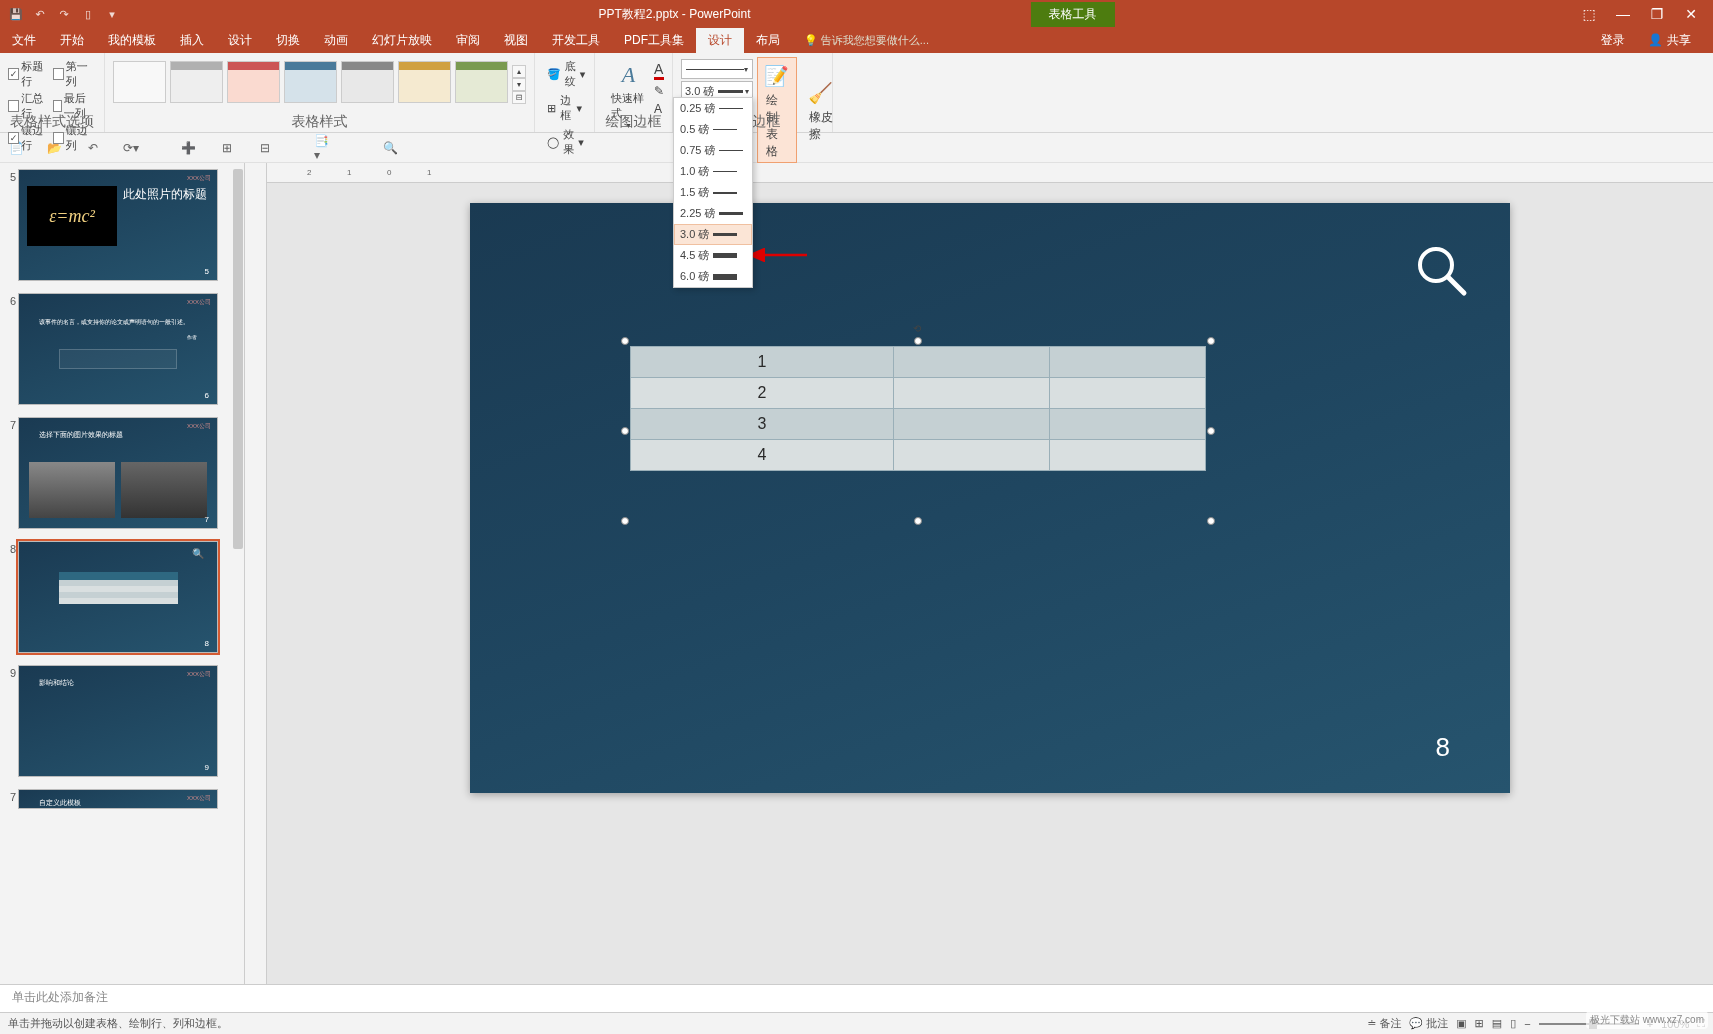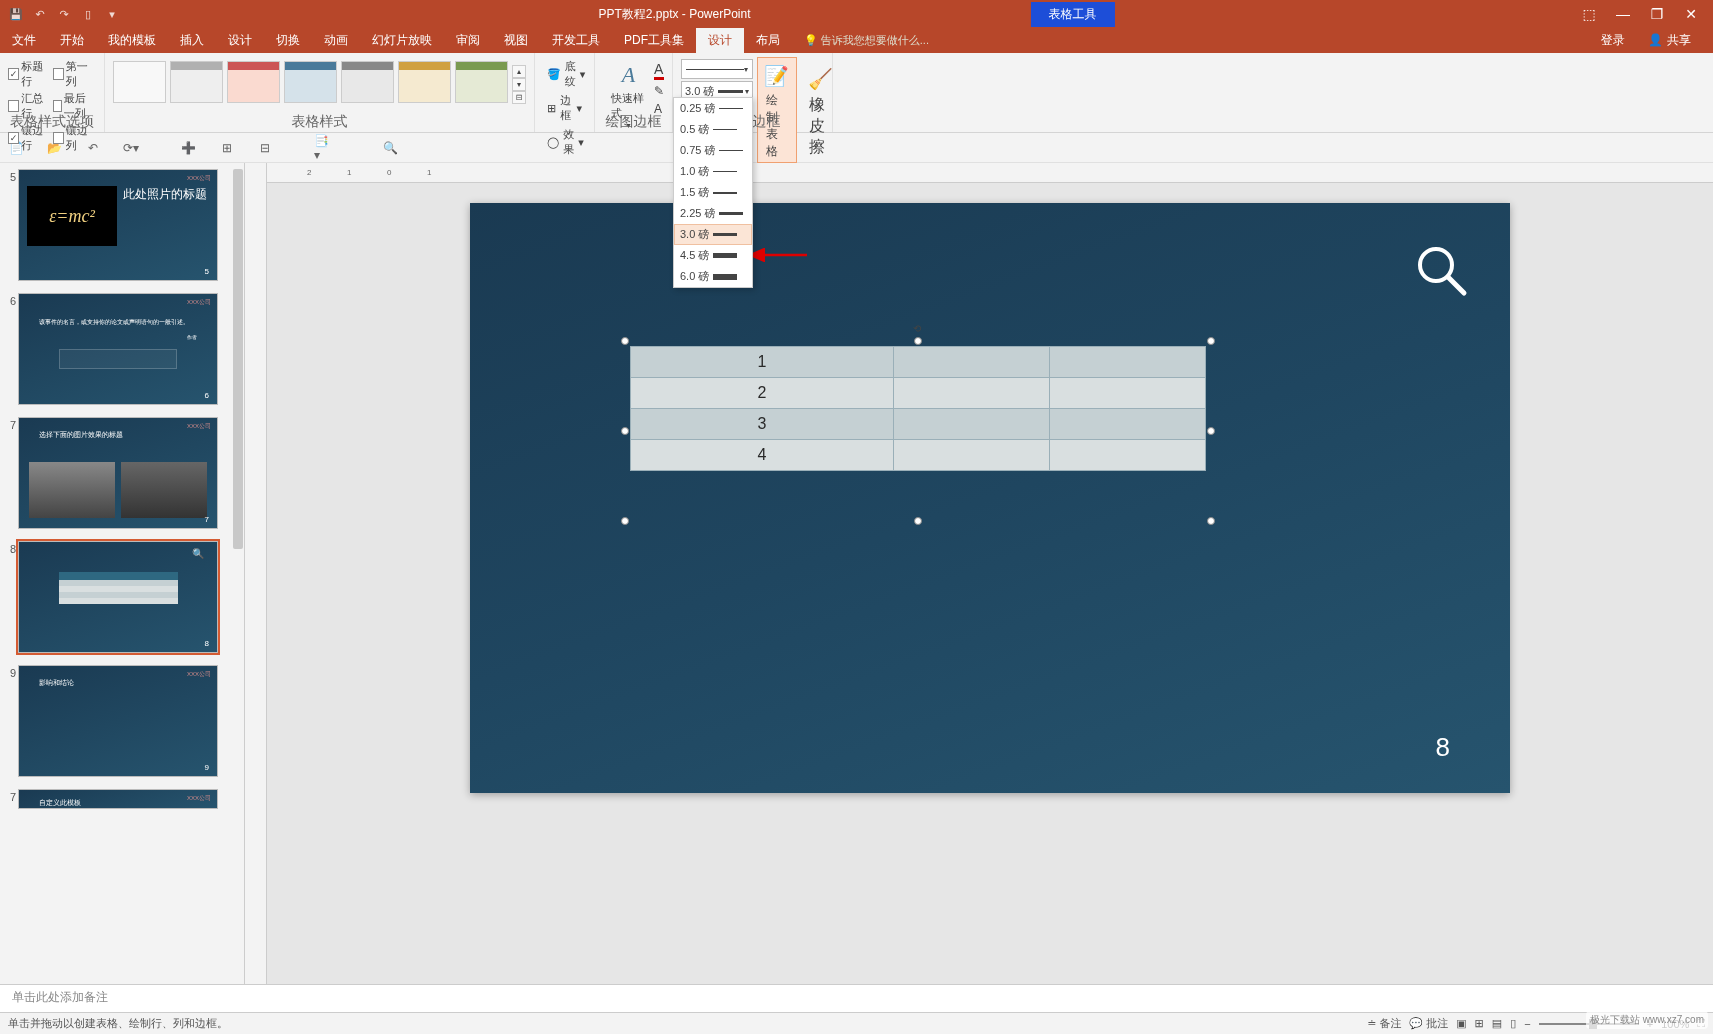--- a/index.html
+++ b/index.html
@@ -3,21 +3,21 @@
   <meta charset="utf-8">
   <style>
     * { margin: 0; padding: 0; box-sizing: border-box; font-family: "Microsoft YaHei", sans-serif; }
     body { background: #fff; font-size: 12px; color: #444; overflow: hidden; }
     
     .title-bar { background: #b7472a; height: 28px; display: flex; align-items: center; color: #fff; position: relative; }
     .title-bar .qat { display: flex; gap: 8px; padding-left: 8px; }
     .title-bar .qat-icon { width: 16px; height: 16px; opacity: 0.8; display: inline-flex; align-items: center; justify-content: center; font-size: 11px; }
     .title-center { position: absolute; left: 50%; transform: translateX(-50%); display: inline-flex; align-items: center; }
     .doc-title { font-size: 12px; color: #fff; }
-    .context-tab { background: #1d4ed8; padding: 4px 18px; font-size: 12px; margin-left: 280px; }
+    .context-tab { background: #4d7c0f; padding: 4px 18px; font-size: 12px; margin-left: 280px; }
     .window-ctrls { margin-left: auto; display: flex; gap: 10px; padding-right: 10px; align-items: center; }
     .window-ctrl { width: 24px; height: 20px; display: flex; align-items: center; justify-content: center; font-size: 14px; }
     
     .menu-bar { background: #b7472a; height: 25px; display: flex; align-items: center; color: #fff; }
     .menu-item { padding: 4px 12px; font-size: 12px; cursor: pointer; }
     .menu-item.active { background: #f3f3f3; color: #b7472a; }
     .menu-right { margin-left: auto; display: flex; padding-right: 10px; }
     .tell-me { color: #ddc; padding: 4px 12px; font-size: 11px; }
     
     .ribbon { background: #f3f3f3; height: 80px; display: flex; border-bottom: 1px solid #d4d4d4; }
@@ -243,21 +243,21 @@
             <span class="arrow">▾</span>
         </div>
         <div style="display:flex;align-items:center;gap:2px;font-size:11px;"><span style="width:14px;height:14px;background:#444;display:inline-block;"></span>▾</div>
       </div>
       <div class="big-btn draw-active">
         <span class="icon">📝</span>
         <span class="label" style="font-size:12px;">绘制表格</span>
       </div>
       <div class="big-btn">
         <span class="icon">🧹</span>
-        <span class="label" style="font-size:16px;">橡皮擦</span>
+        <span class="label" style="font-size:12px;">橡皮擦</span>
       </div>
     </div>
     <div class="ribbon-group-label">绘图边框</div>
 
     <div class="weight-menu">
       <div class="weight-item">
           <span>0.25 磅</span>
           <span class="wline" style="height:1px;"></span>
         </div>
       <div class="weight-item">

